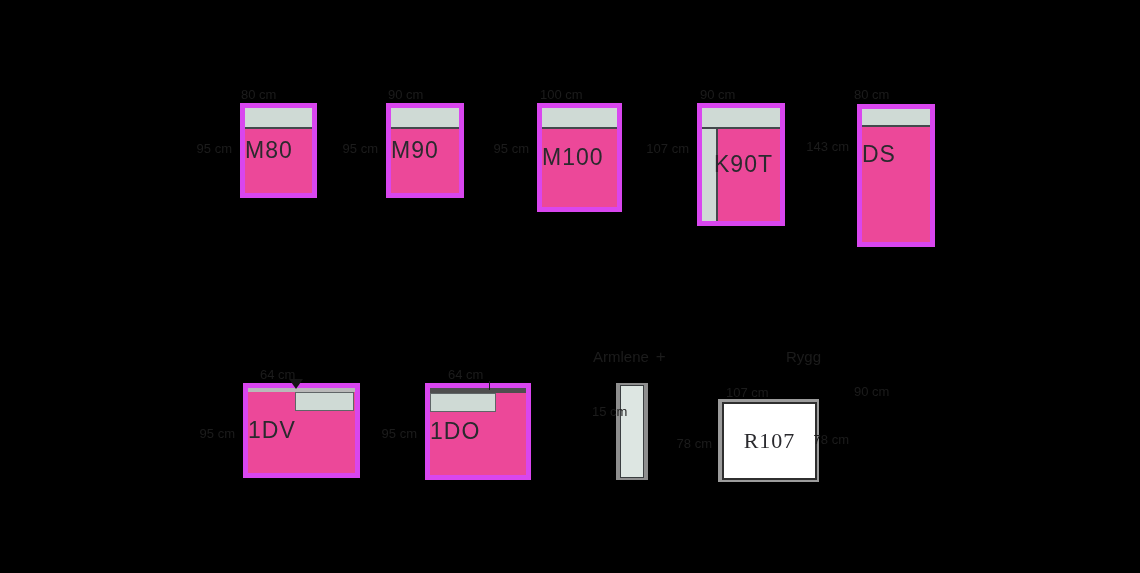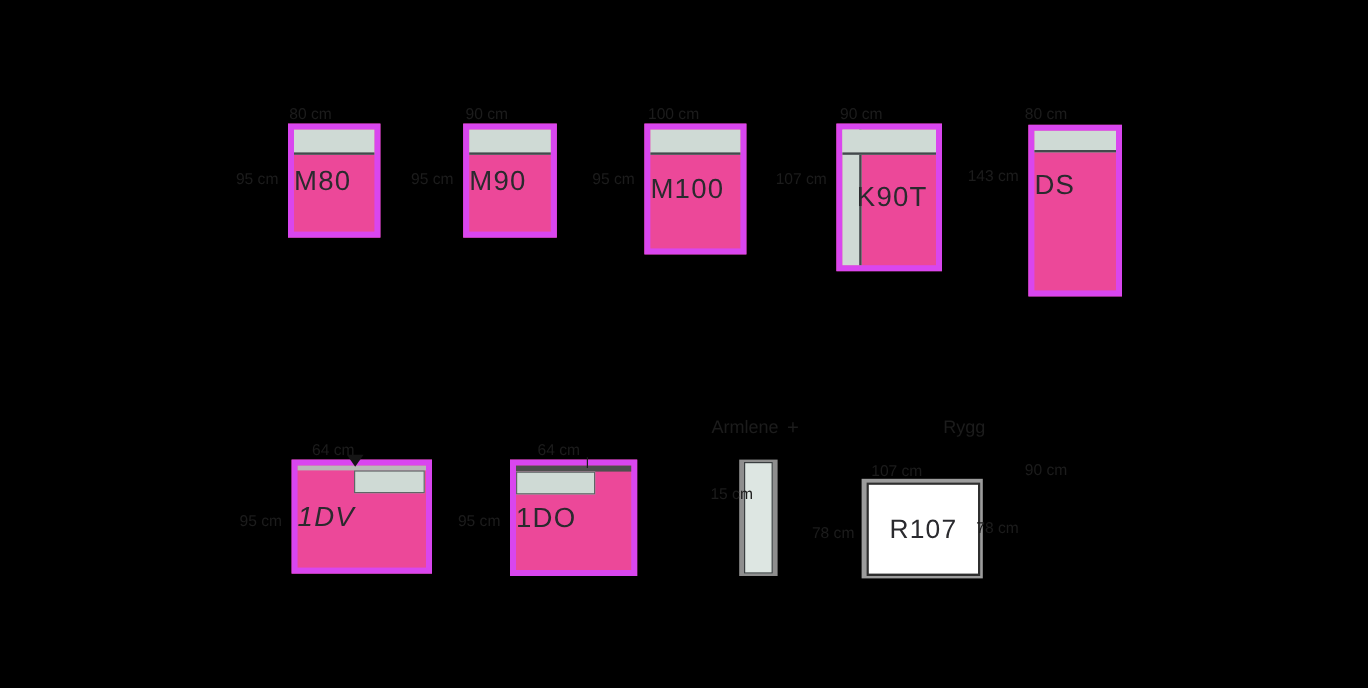--- a/index.html
+++ b/index.html
@@ -44,21 +44,21 @@
   
   .bar-outer{
     position:absolute;left:616px;top:383px;width:32px;height:97px;
     background:#8e8e8e;box-sizing:border-box;padding:2px 4px;
   }
   .bar-inner{
     width:100%;height:100%;background:#dde6e2;
     border:1px solid #3a3e40;box-sizing:border-box;
   }
   
-  .rwrap{position:absolute;box-sizing:border-box;}
+  .rwrap{position:absolute;box-sizing:border-box;font-family:Liberation Serif, serif;}
   .rwrap-107{left:718px;top:399px;width:101px;height:83px;background:#9c9c9c;padding:3px 2px 2px 4px;}
   .rwrap-90{left:854px;top:398px;width:81px;height:82px;background:#bdbdbd;padding:3px;}
   .rinner{
     width:100%;height:100%;background:#ffffff;border:2px solid #2f2f2f;
     box-sizing:border-box;display:flex;align-items:center;justify-content:center;
   }
   .rinner .code{font-size:22px;}
   
   .dim{
     position:absolute;color:#1c1c1c;font-size:13px;line-height:16px;
@@ -115,21 +115,21 @@
   <div class="dim center" style="left:854px;top:87px;">80 cm</div>
   <div class="dim rightal" style="right:291px;top:139px;">143 cm</div>
   <div class="box" style="left:857px;top:104px;width:78px;height:143px;align-items:flex-start;">
     <div class="band band-ds"></div>
     <span class="code" style="margin-top:32px;">DS</span>
   </div>
 
   <div class="dim center" style="left:260px;top:367px;">64 cm</div>
   <div class="tri-down" style="left:289px;top:379px;"></div>
   <div class="dim rightal" style="right:905px;top:426px;">95 cm</div>
-  <div class="box" style="left:243px;top:383px;width:117px;height:95px;font-style:italic;">
+  <div class="box" style="left:243px;top:383px;width:117px;height:95px;">
     <div class="topstrip-light"></div>
     <div class="band-right"></div>
     <span class="code">1DV</span>
   </div>
 
   <div class="dim center" style="left:448px;top:367px;">64 cm</div>
   <div class="tick-v" style="left:489px;top:381px;"></div>
   <div class="dim rightal" style="right:723px;top:426px;">95 cm</div>
   <div class="box" style="left:425px;top:383px;width:106px;height:97px;">
     <div class="topstrip-dark"></div>

